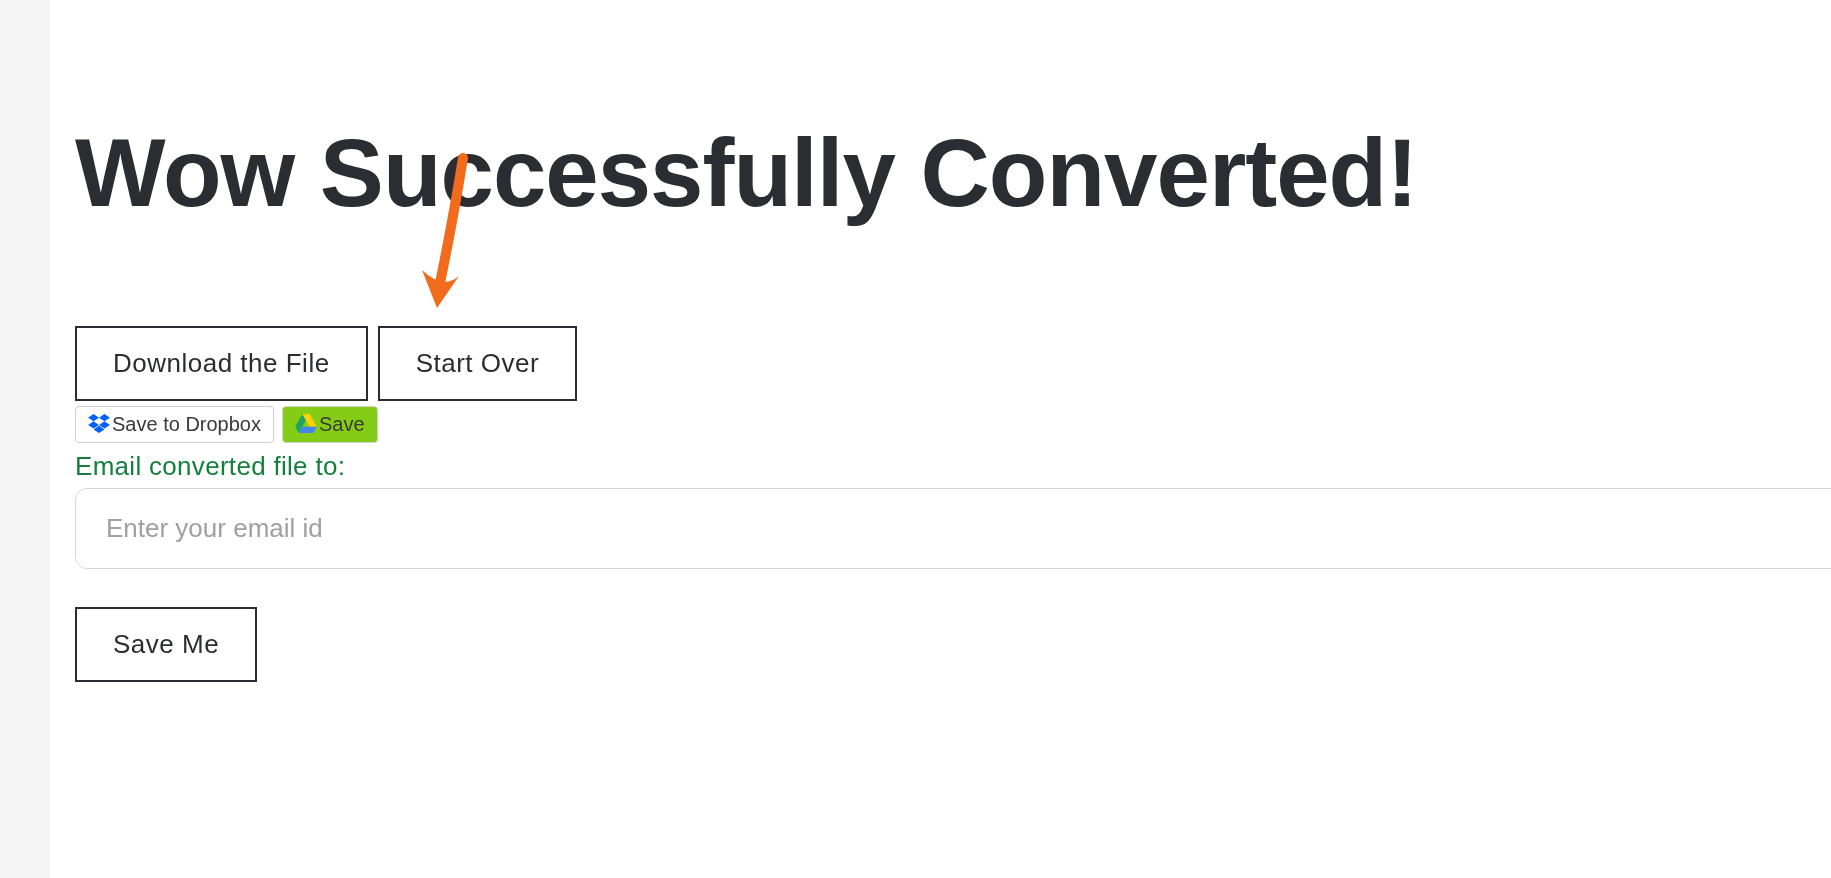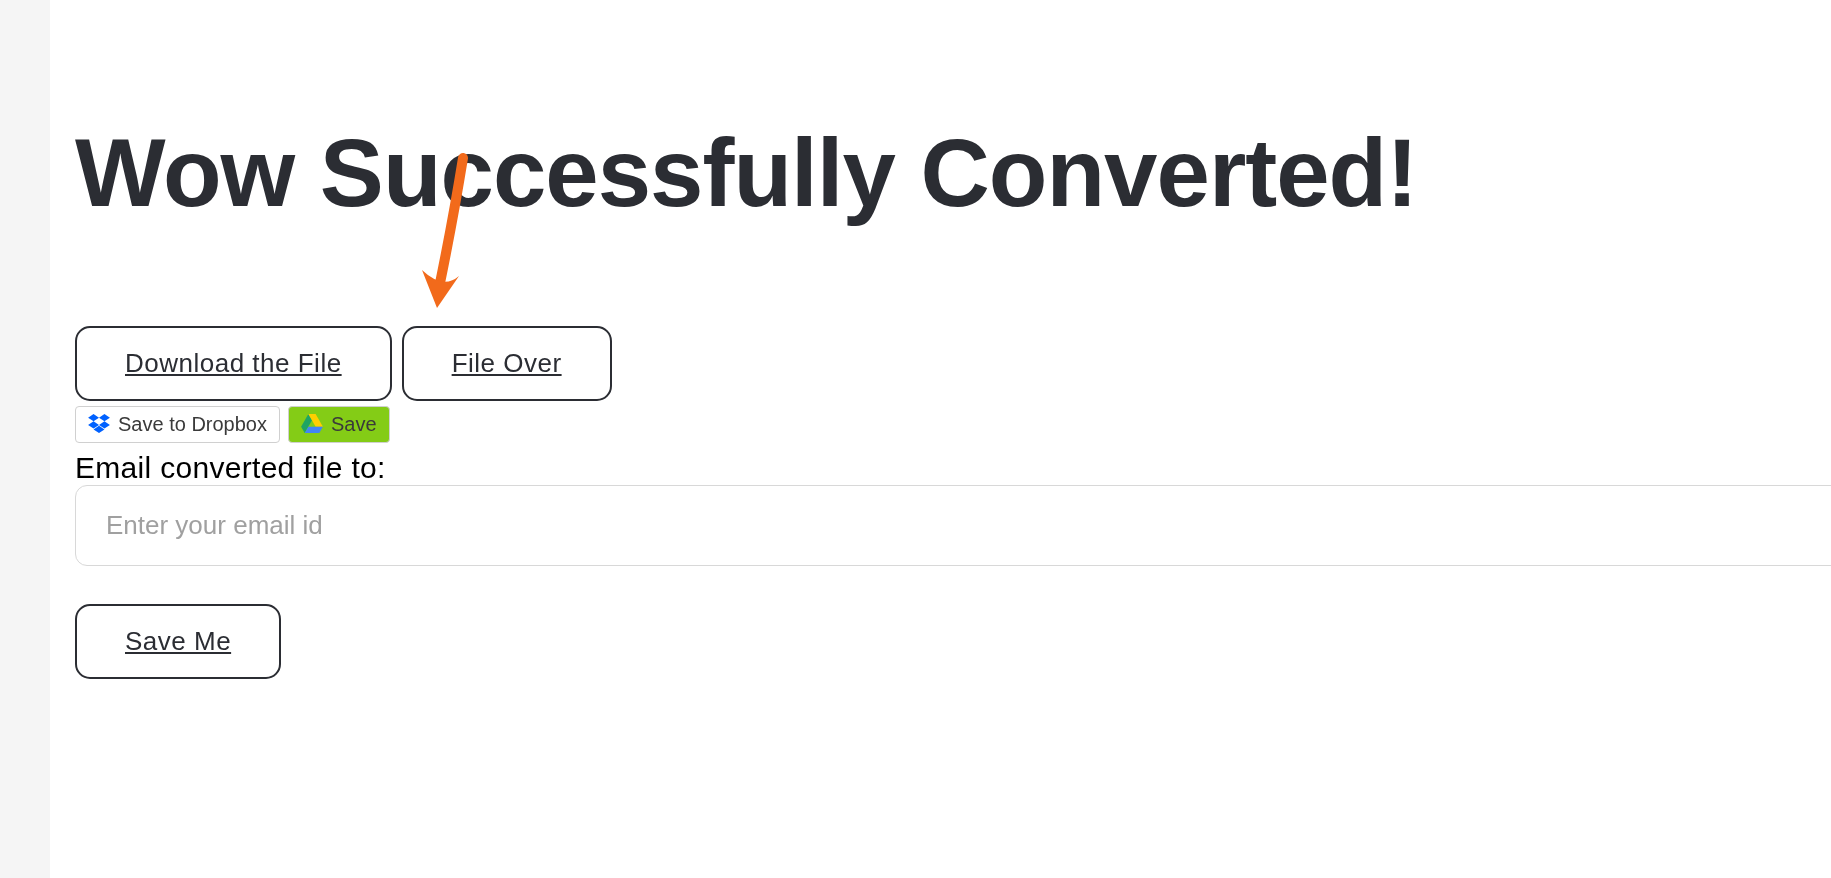--- a/index.html
+++ b/index.html
@@ -44,63 +44,63 @@
       pointer-events: none;
     }
     .button-row {
       display: flex;
       gap: 10px;
       margin-bottom: 5px;
     }
     .btn {
       background: #ffffff;
       border: 2px solid #2b2d33;
-      border-radius: 15px;
-      padding: 20px 48px;
+      border-radius: 0;
+      padding: 20px 36px;
       font-size: 26px;
       color: #2b2d33;
       cursor: pointer;
       font-family: inherit;
       letter-spacing: 0.5px;
-      text-decoration: underline;
     }
     .cloud-row {
       display: flex;
       gap: 8px;
       margin-bottom: 8px;
     }
     .cloud-btn {
       background: #ffffff;
       border: 1px solid #d0d0d0;
       border-radius: 4px;
       padding: 6px 12px;
       font-size: 20px;
       color: #3a3a3a;
       cursor: pointer;
       font-family: inherit;
       display: inline-flex;
       align-items: center;
-      gap: 8px;
+      gap: 2px;
     }
     .cloud-btn.gdrive {
       background: #84cc16;
     }
     .dropbox-icon {
       width: 22px;
       height: 20px;
       display: inline-block;
     }
     .gdrive-icon {
       width: 22px;
       height: 20px;
       display: inline-block;
     }
     .email-label {
-      font-size: 30px;
-      color: #000000;
+      font-size: 26px;
+      color: #15803d;
+      margin-bottom: 6px;
       letter-spacing: 0.3px;
     }
     .email-input {
       width: 1792px;
       border: 1px solid #d8d8d8;
       border-radius: 12px;
       padding: 24px 30px;
       font-size: 26px;
       color: #3a3a3a;
       font-family: inherit;
@@ -120,21 +120,21 @@
 
   <h1 class="heading">Wow Successfully Converted!</h1>
 
   <svg class="arrow-annotation" width="80" height="180" viewBox="0 0 60 180">
     <path d="M 48 8 Q 38 70 24 138" stroke="#f26a1b" stroke-width="10" fill="none" stroke-linecap="round"></path>
     <path d="M 7 120 L 22 158 L 44 126 Q 28 140 7 120 Z" fill="#f26a1b"></path>
   </svg>
 
   <div class="button-row">
     <button class="btn">Download the File</button>
-    <button class="btn">File Over</button>
+    <button class="btn">Start Over</button>
   </div>
 
   <div class="cloud-row">
     <button class="cloud-btn">
       <span class="dropbox-icon">
         <svg width="22" height="20" viewBox="0 0 24 22">
           <path fill="#0061ff" d="M6 0 L12 4 L6 8 L0 4 Z M18 0 L24 4 L18 8 L12 4 Z M0 12 L6 8 L12 12 L6 16 Z M12 12 L18 8 L24 12 L18 16 Z M6 17 L12 13 L18 17 L12 21 Z"></path>
         </svg>
       </span>
       <span>Save to Dropbox</span>

